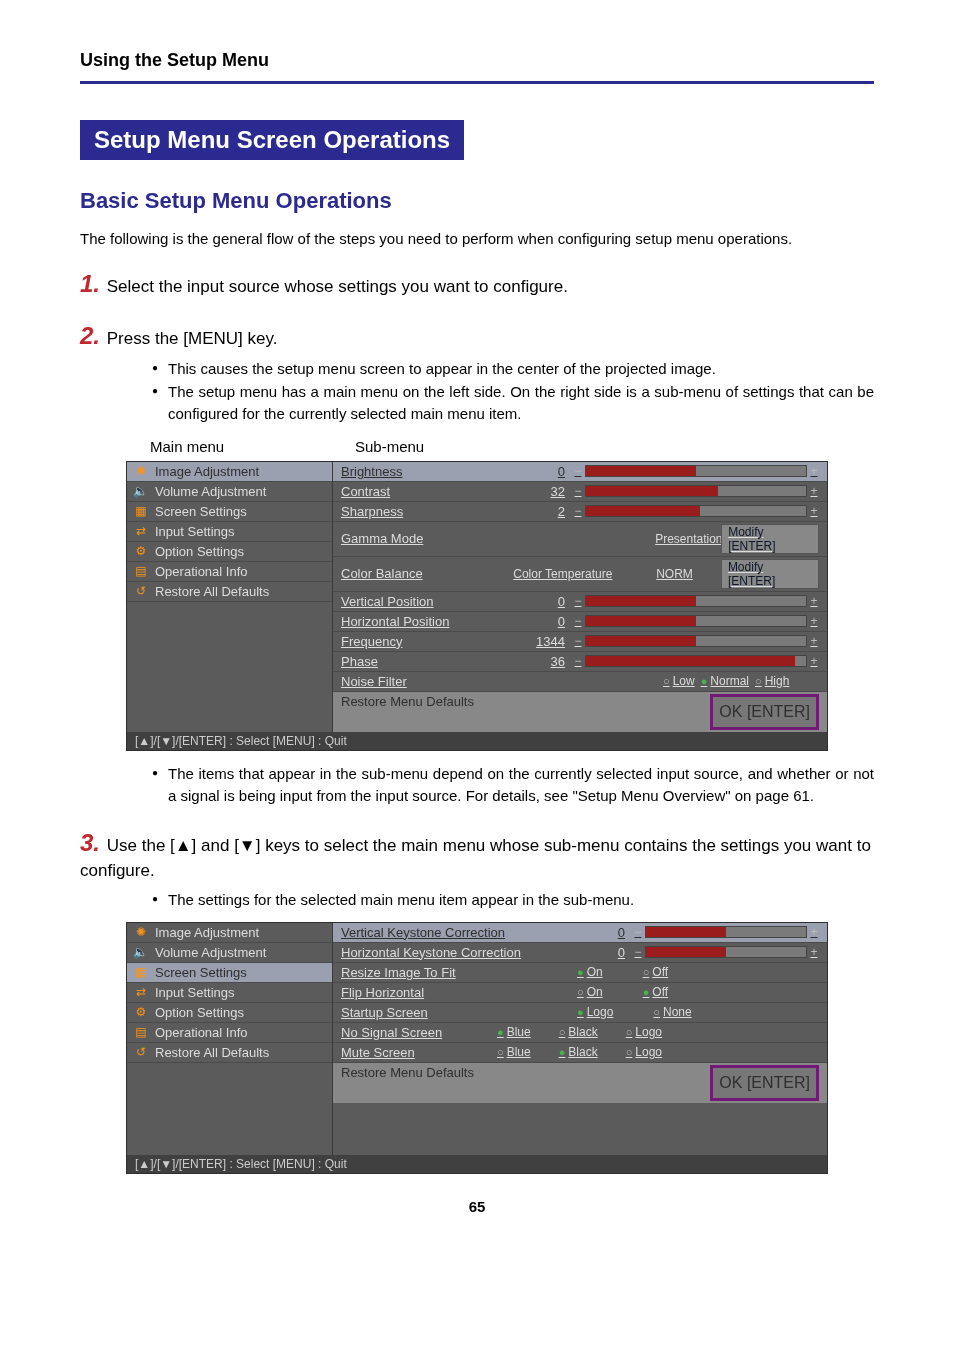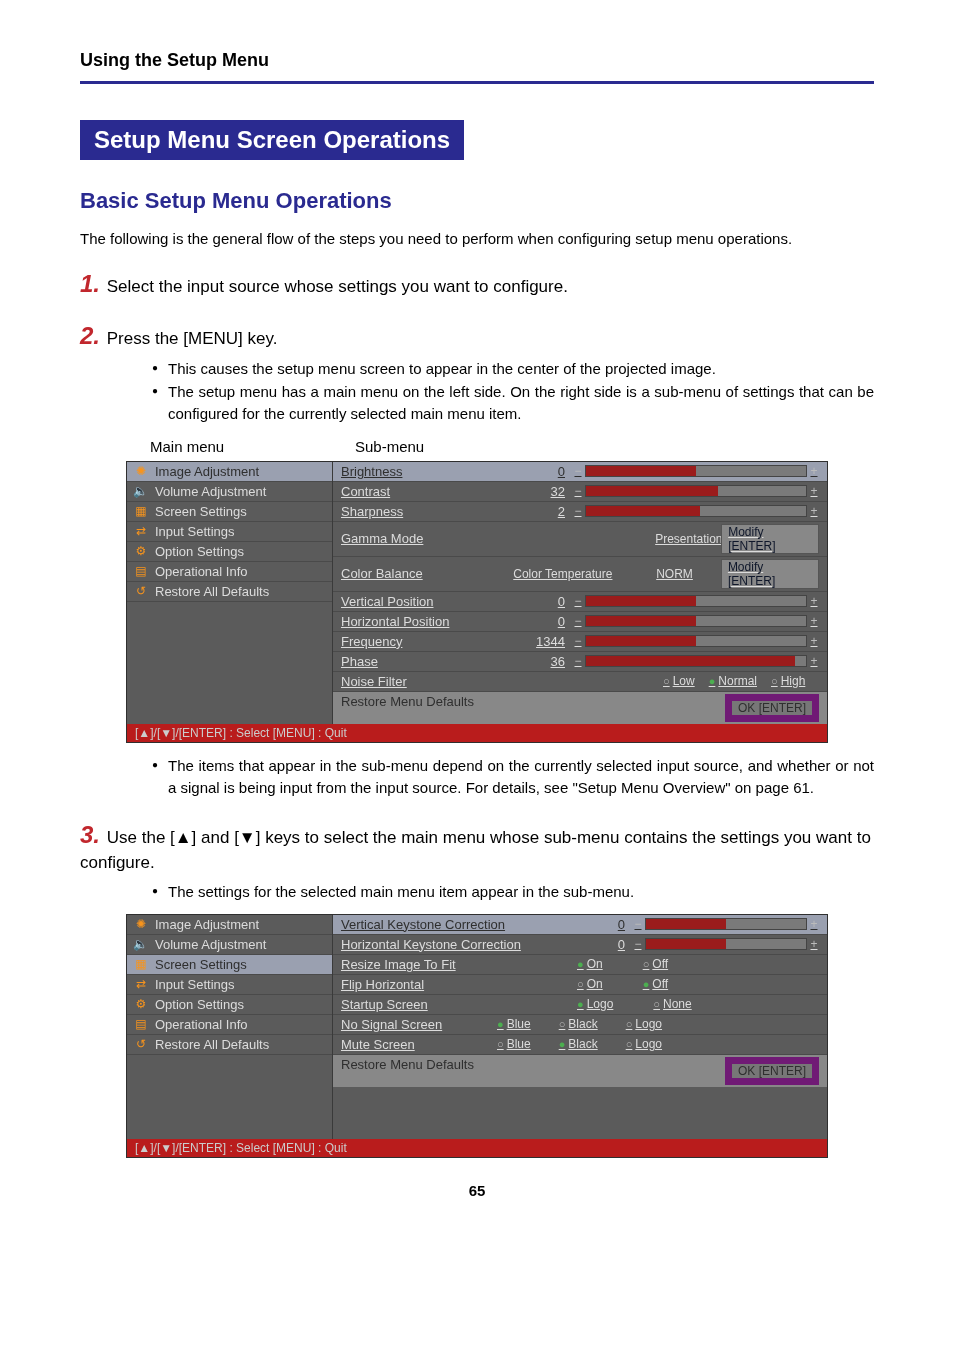--- a/index.html
+++ b/index.html
@@ -153,39 +153,39 @@
     height: 100%;
     background: #9b1c1c;
   }
   .sm-btn {
     background: #888;
     color: #0f172a;
     font-size: 12px;
     padding: 0 6px;
     border: 1px solid #555;
   }
-  .sm-opts { display: flex; gap: 14px; font-size: 12px; flex:1; }
+  .sm-opts { display: flex; gap: 6px; font-size: 12px; flex:1; }
   .opt { display:flex; align-items:center; gap:3px; }
   .radio-on::before { content:"●"; color:#4CAF50; font-size:11px; }
   .radio-off::before { content:"○"; color:#bbb; font-size:11px; }
   .sm-restore {
     display:flex;
     justify-content: space-between;
     padding: 2px 8px;
     background: #888;
     color:#2f2f2f;
   }
   .sm-restore .enter-btn {
     background:#777;
-    padding:0 6px;
-    border:7px solid #701a75;
-    font-size:12px;
+    padding:6px 6px;
+    border:3px solid #701a75;
+    font-size:16px;
   }
   .footer-bar {
-    background: #b91c1c;
+    background: #404040;
     color: #ccc;
     font-size: 12px;
     padding: 2px 8px;
   }
   .filler {
     height: 52px;
     background: #5b5b5b;
   }
   .page-num {
     text-align: center;

